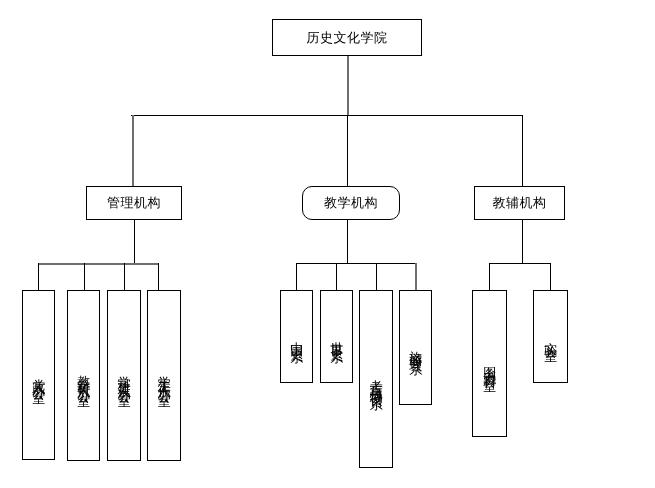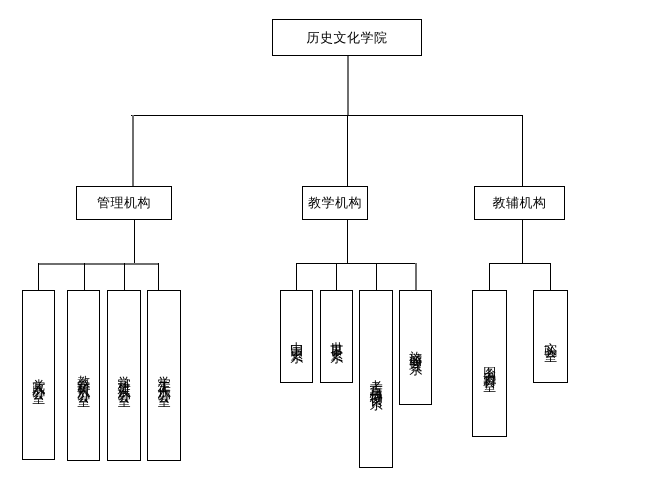--- a/index.html
+++ b/index.html
@@ -75,25 +75,25 @@
   </div>
 
   <div class="line v grey" style="left:347px; top:56px; width:2px; height:59px;"></div>
 
   <div class="line h" style="left:131px; top:115px; width:392px;"></div>
 
   <div class="line v grey" style="left:132px; top:115px; width:2px; height:71px;"></div>
   <div class="line v" style="left:347px; top:115px; width:1px; height:71px;"></div>
   <div class="line v" style="left:522px; top:115px; width:1px; height:71px;"></div>
 
-  <div class="node horiz" style="left:76px; top:186px; width:96px; height:34px;">
+  <div class="node horiz" style="left:86px; top:186px; width:96px; height:34px;">
     <span class="node-label">管理机构</span>
   </div>
 
-  <div class="node horiz" style="left:302px; top:186px; width:66px; height:34px;">
+  <div class="node horiz" style="left:302px; top:186px; width:98px; height:34px;border-radius:10px;">
     <span class="node-label">教学机构</span>
   </div>
 
   <div class="node horiz" style="left:474px; top:186px; width:91px; height:34px;justify-content:center;">
     <span class="node-label">教辅机构</span>
   </div>
 
   <div class="line v" style="left:134px; top:220px; width:1px; height:43px;"></div>
   <div class="line h grey" style="left:38px; top:263px; width:120px; height:2px;"></div>
   <div class="line v" style="left:38px; top:263px; width:1px; height:27px;"></div>

